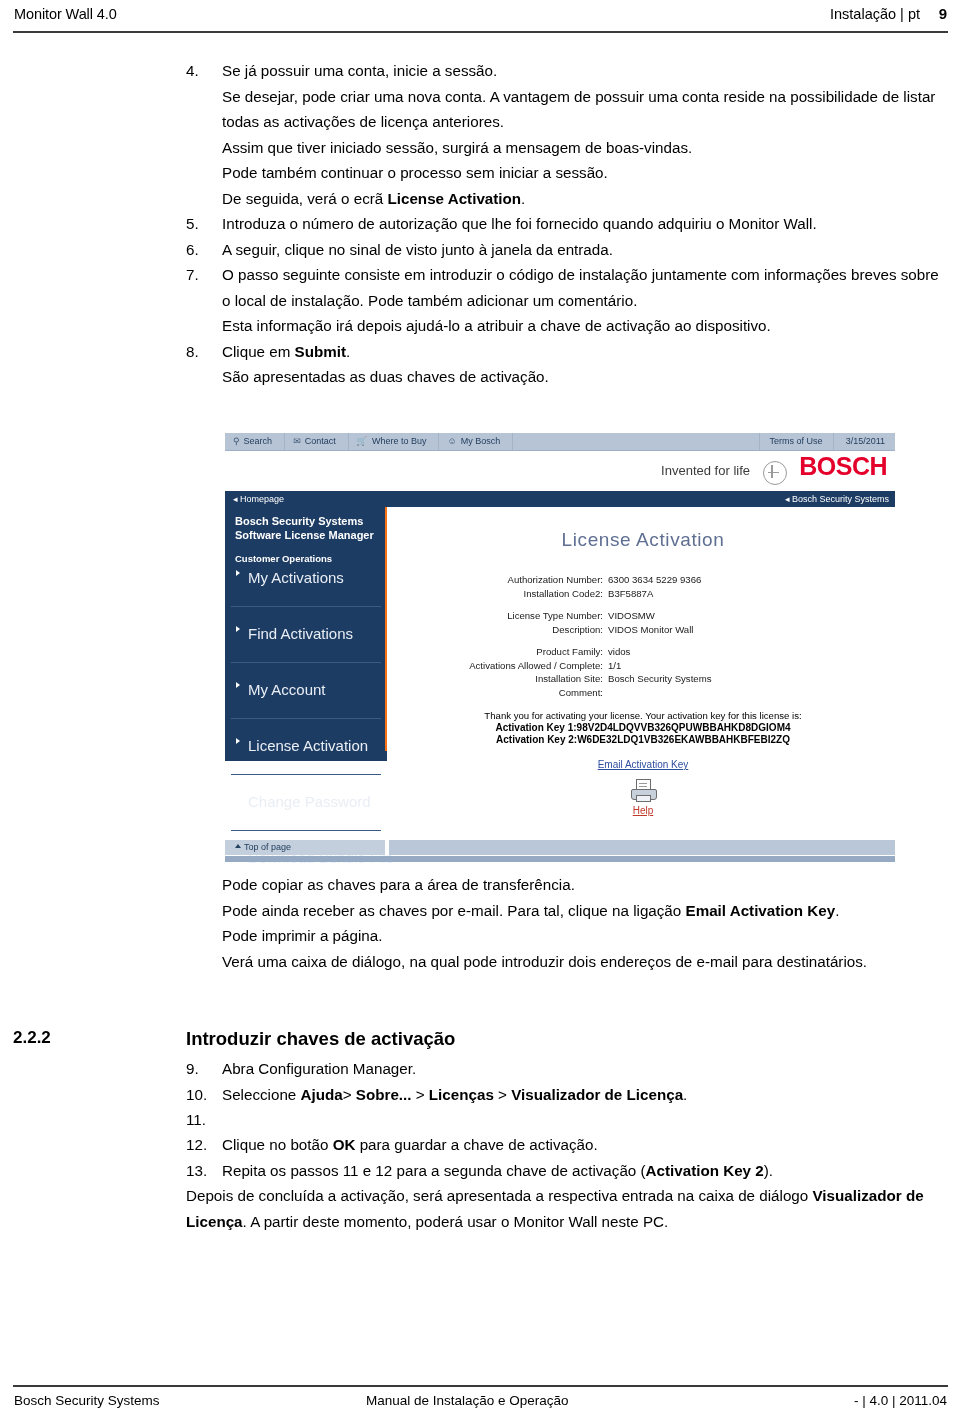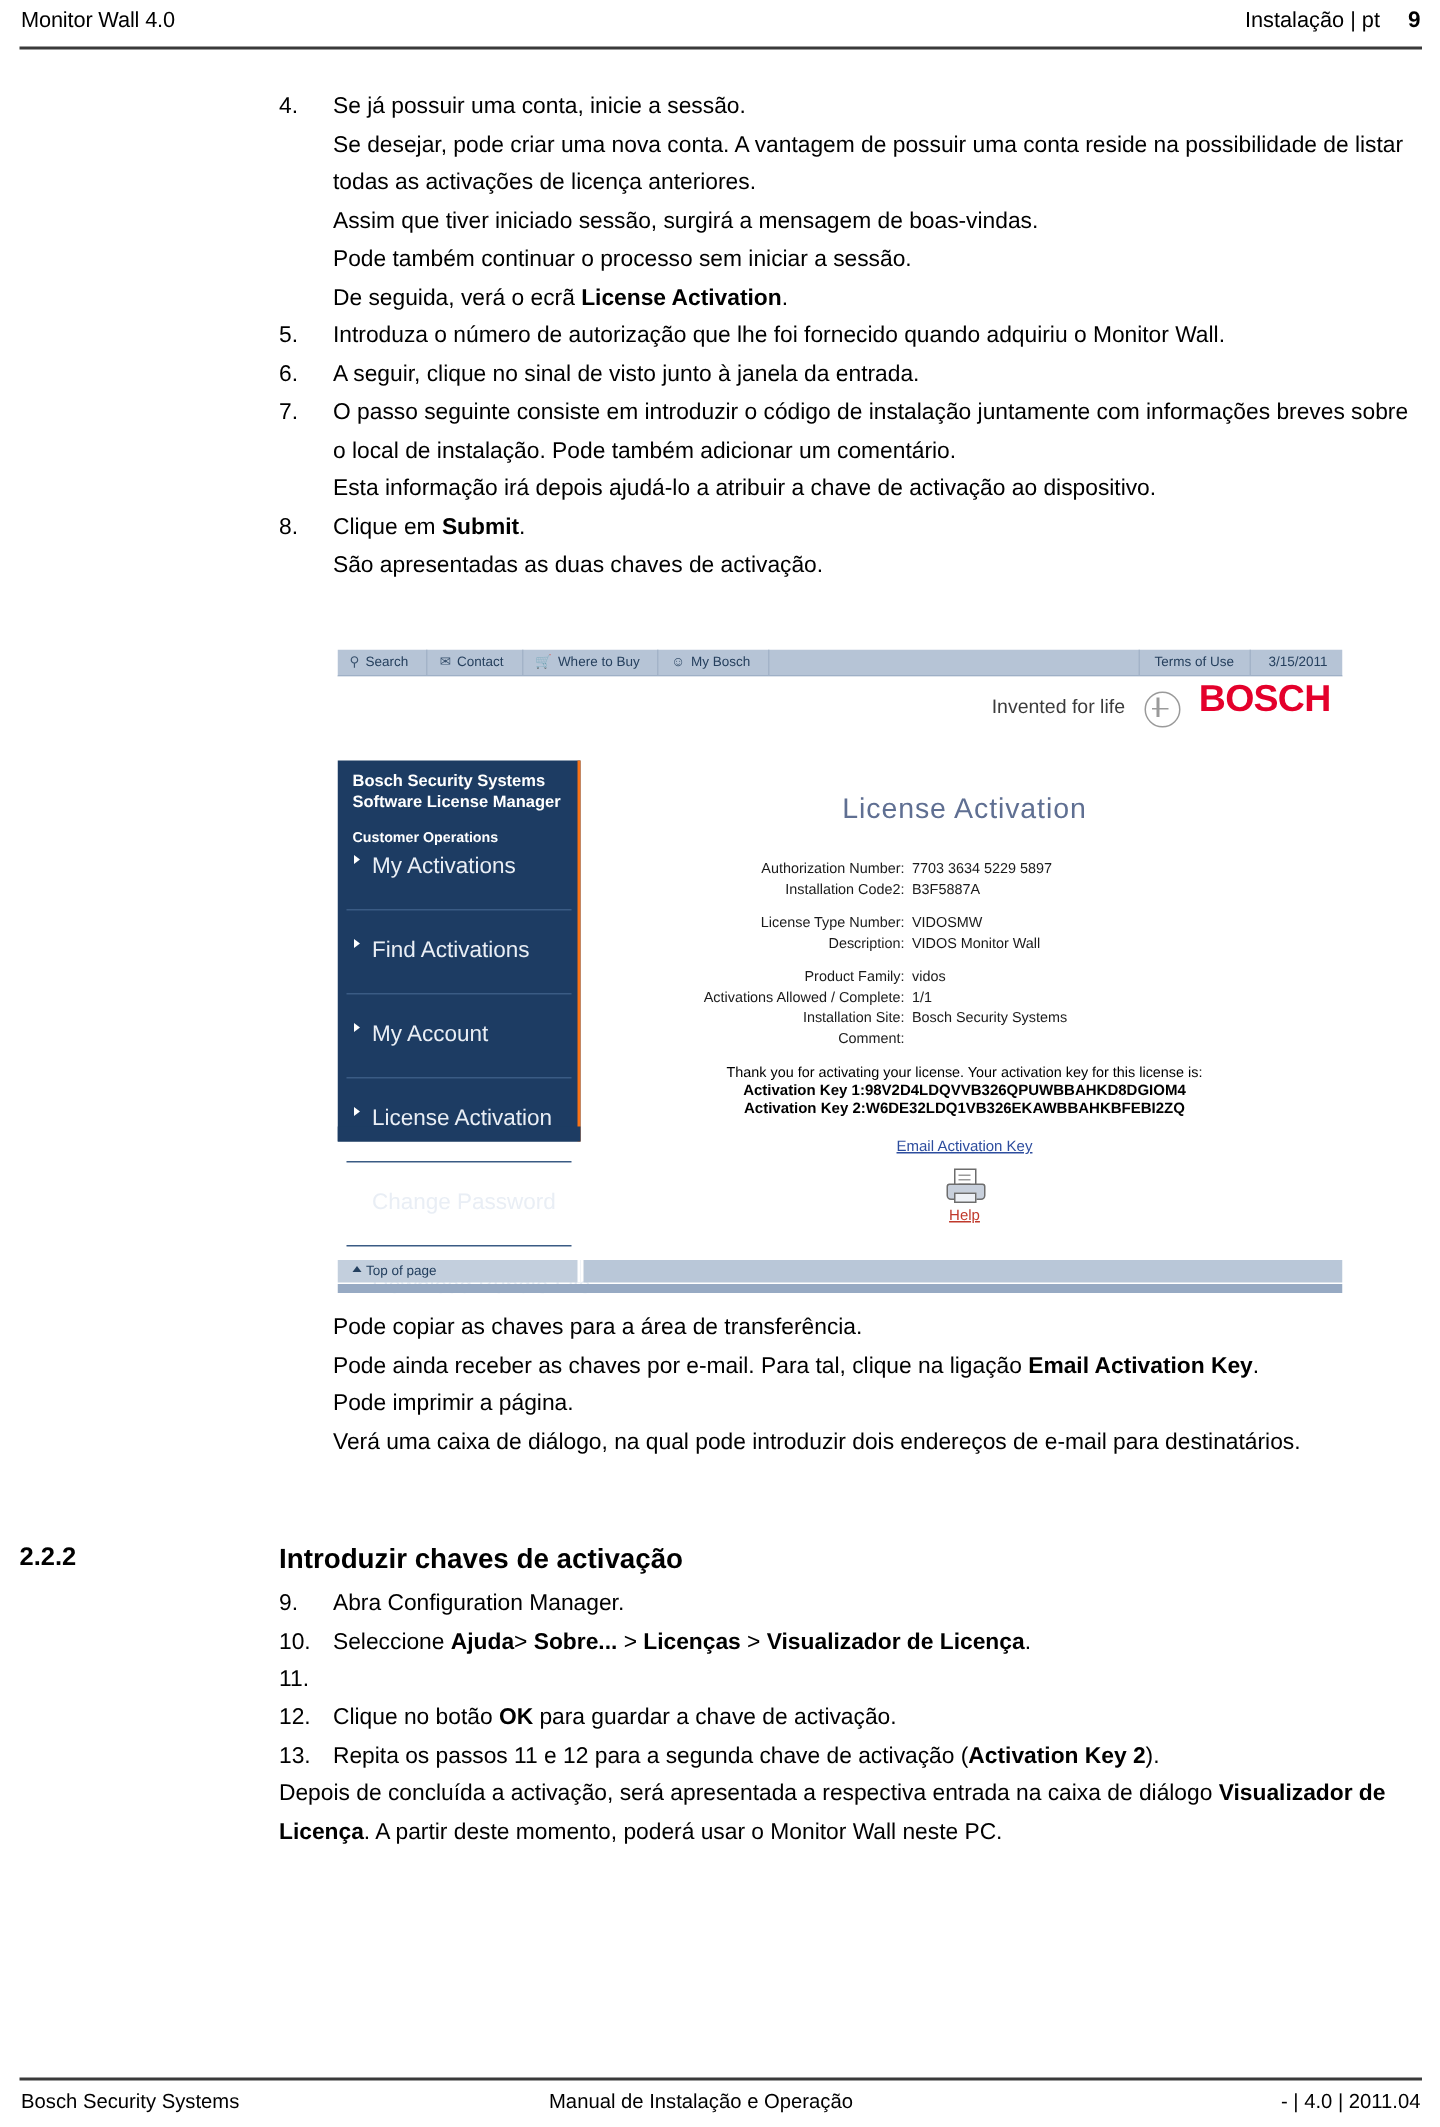--- a/index.html
+++ b/index.html
@@ -507,20 +507,24 @@
     <div class="tb-right">Terms of Use</div>
     <div class="tb-date">3/15/2011</div>
   </div>
 
   <div class="shot-brandbar">
     <div class="brand-slogan">Invented for life</div>
     <div class="brand-mark"></div>
     <div class="brand-name">BOSCH</div>
   </div>
 
+  <div class="shot-navbar">
+    <div class="nav-left">◂&nbsp;<span>Homepage</span></div>
+    <div class="nav-right">◂&nbsp;<span>Bosch Security Systems</span></div>
+  </div>
 
   <div class="shot-main">
 
     <div class="shot-sidebar">
       <div class="sb-title">Bosch Security Systems Software License Manager</div>
 
       <div class="sb-group">Customer Operations</div>
       <div class="sb-link"><span class="arrow"></span><span>My Activations</span></div>
       <div class="sb-link"><span class="arrow"></span><span>Find Activations</span></div>
       <div class="sb-link"><span class="arrow"></span><span>My Account</span></div>
@@ -534,21 +538,21 @@
 
       <div class="sb-tail"></div>
     </div>
 
     <div class="shot-panel">
       <div class="panel-title">License Activation</div>
 
       <div class="field-rows">
         <div class="frow">
           <div class="flabel">Authorization Number:</div>
-          <div class="fvalue">7703 3634 5229 5897</div>
+          <div class="fvalue">6300 3634 5229 9366</div>
         </div>
         <div class="frow">
           <div class="flabel">Installation Code2:</div>
           <div class="fvalue">B3F5887A</div>
         </div>
         <div class="gap"></div>
         <div class="frow">
           <div class="flabel">License Type Number:</div>
           <div class="fvalue">VIDOSMW</div>
         </div>

